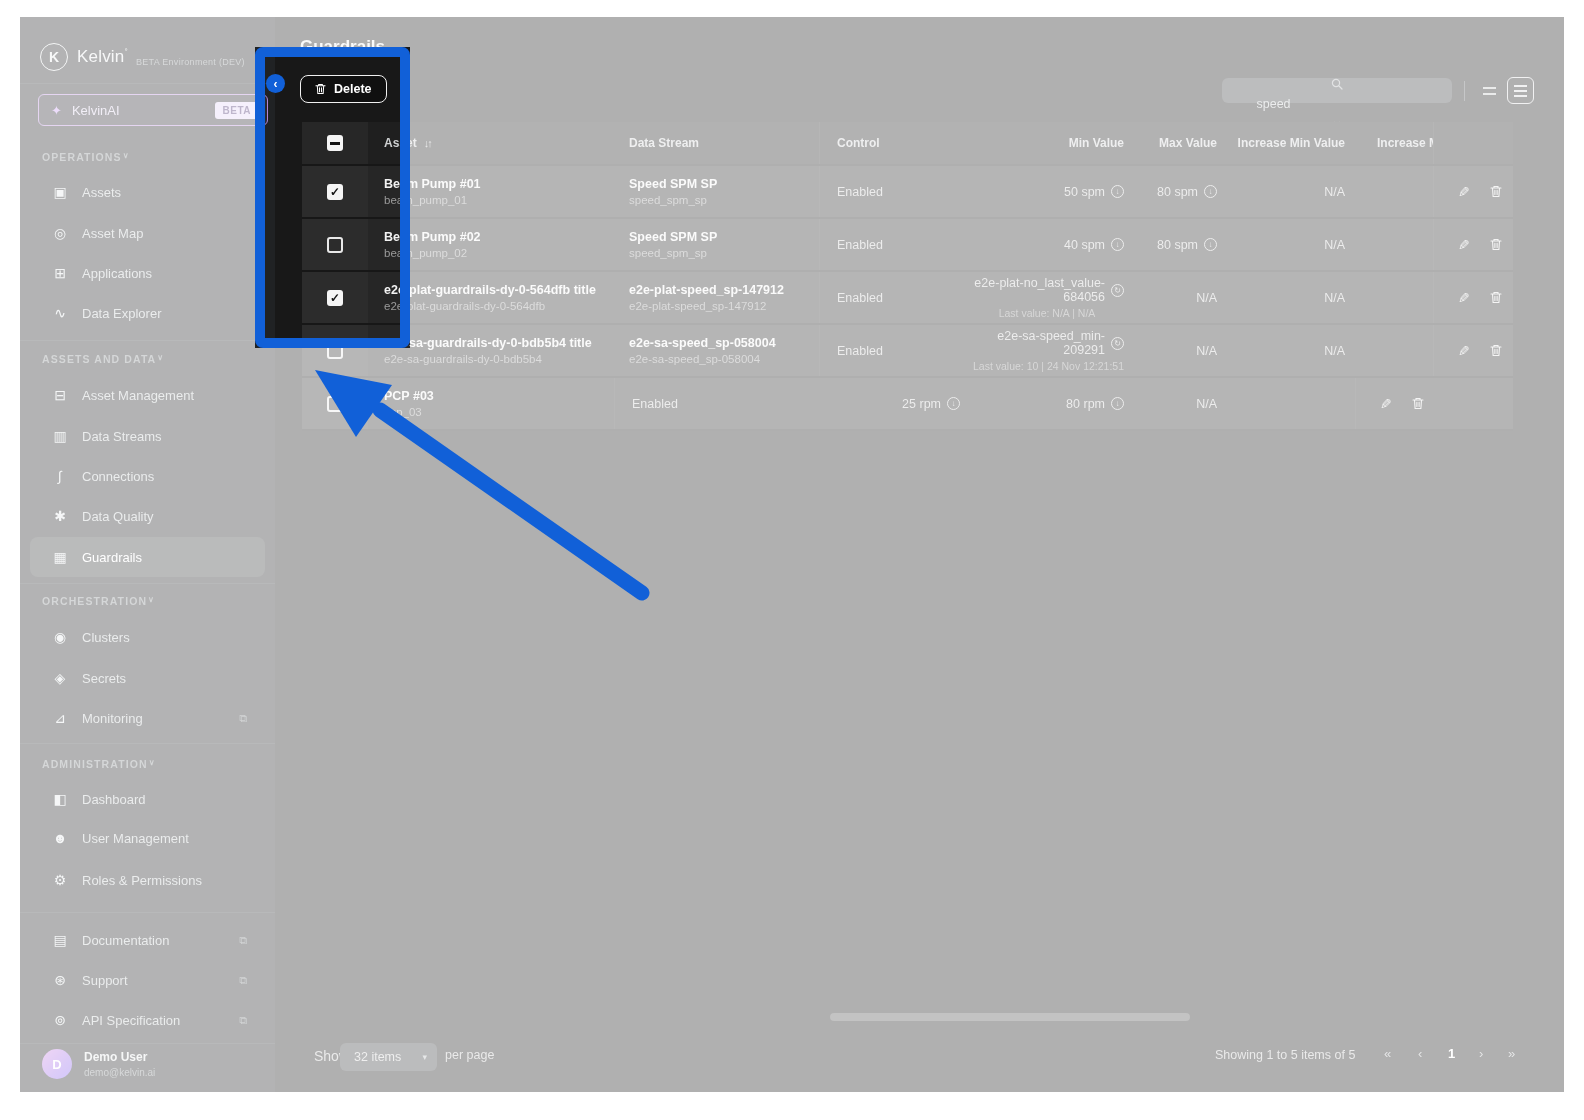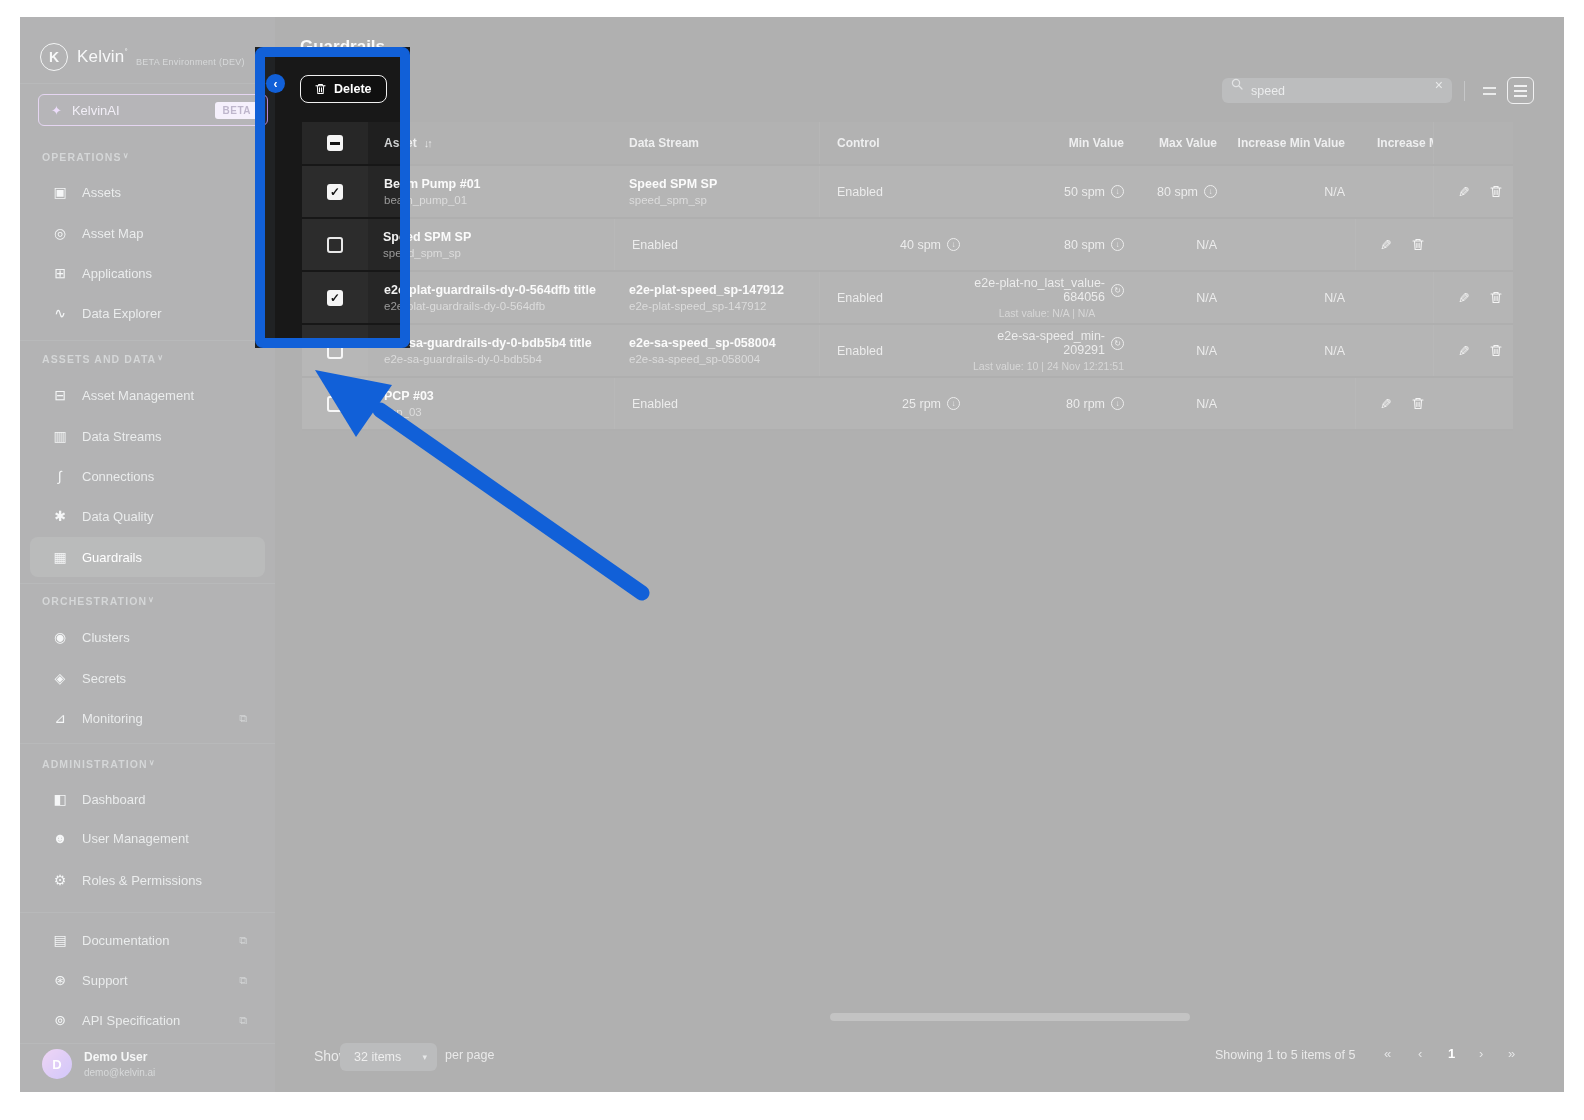--- a/index.html
+++ b/index.html
@@ -43,21 +43,21 @@
 
   
   .page-title { position:absolute; left:280px; top:20px; font-size:17px; font-weight:bold; color:#f0f0f0; }
   .collapse-btn { position:absolute; left:246px; top:57px; width:19px; height:19px; border-radius:50%;
     background:#1160d8; color:#fff; display:flex; align-items:center; justify-content:center;
     font-size:12px; font-weight:bold; cursor:pointer; z-index:5; }
   .delete-btn { position:absolute; left:280px; top:58px; height:28px; padding:0 14px;
     background:#101010; border:1.5px solid #f0f0f0; border-radius:8px;
     display:flex; align-items:center; gap:8px; color:#fff; font-size:12.5px; font-weight:600; cursor:pointer; }
   .search-box { position:absolute; left:1202px; top:61px; width:230px; height:25px; background:#3b3e41;
-    border-radius:6px; display:flex; padding:0 9px; gap:6px; }
+    border-radius:6px; display:flex; align-items:center; padding:0 9px; gap:6px;flex-direction:column; }
   .search-box input { flex:1; background:transparent; border:none; outline:none; color:#c6cacc; font-size:12.5px;
     font-family:"Liberation Sans", sans-serif; }
   .search-clear { color:#c0c3c5; font-size:14px; cursor:pointer; line-height:1; }
   .vdivider { position:absolute; left:1444px; top:64px; width:1px; height:20px; background:#5a5d5f; }
   .toggle-group { position:absolute; left:1456px; top:60px; display:flex; gap:4px; }
   .toggle-btn { width:27px; height:27px; border-radius:6px; display:flex; align-items:center; justify-content:center; cursor:pointer; }
   .toggle-btn.selected { border:1.5px solid #d5d7d8; }
   .bars2 { width:13px; height:8px; background:linear-gradient(#c0c3c5 0 2px, transparent 2px 6px, #c0c3c5 6px 8px); }
   .bars3 { width:13px; height:12px; background:linear-gradient(#d5d7d8 0 2px, transparent 2px 5px, #d5d7d8 5px 7px, transparent 7px 10px, #d5d7d8 10px 12px); }
 
@@ -361,20 +361,26 @@
               <path d="M1 3h10M4 3V1.5h4V3M2.5 3l.6 8.5h5.8L9.5 3M4.9 5.2v4.3M7.1 5.2v4.3" stroke="#e0e0e0" stroke-width="1.1" fill="none" stroke-linecap="round"></path>
             </svg>
           </span>
       </div>
     </div>
 
     <div class="trow">
       <div class="cell cb-cell">
           <span class="cb empty"></span>
         </div>
+      <div class="cell pad-l">
+          <div class="two-line">
+        <div class="cell-title">Beam Pump #02</div>
+        <div class="cell-sub">beam_pump_02</div>
+          </div>
+        </div>
       <div class="cell pad-l2">
           <div class="two-line">
         <div class="cell-title">Speed SPM SP</div>
         <div class="cell-sub">speed_spm_sp</div>
           </div>
         </div>
       <div class="cell pad-l3 col-border-l">
           <span class="control-text">Enabled</span>
         </div>
       <div class="cell right">

